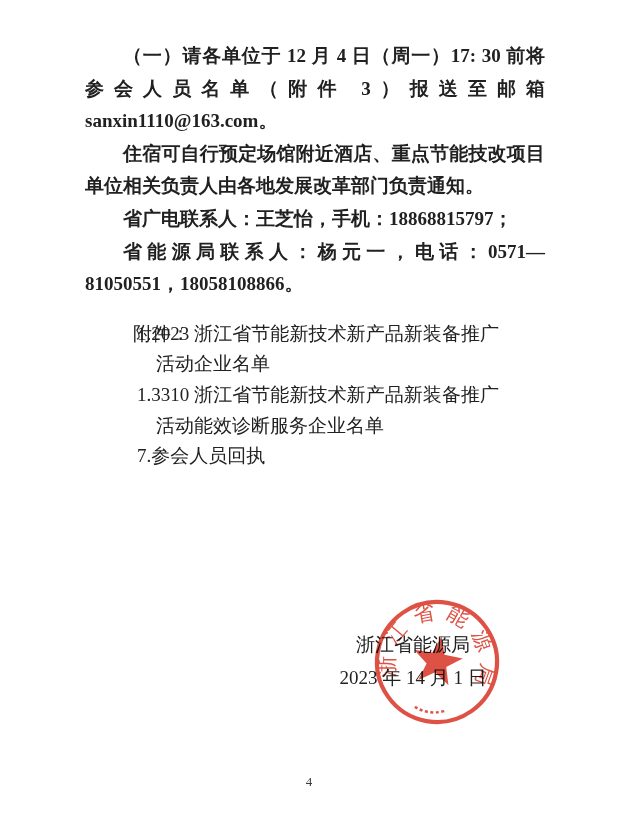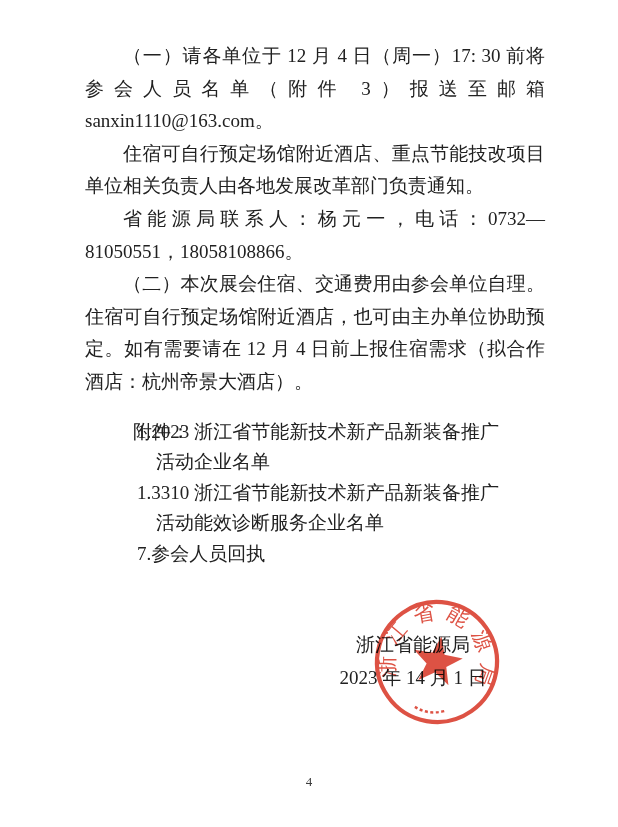--- a/index.html
+++ b/index.html
@@ -21,20 +21,21 @@
     left: 85px;
     top: 40px;
     width: 460px;
     font-size: 19px;
     line-height: 32.6px;
     text-align: justify;
   }
   .para {
     margin: 0;
     text-indent: 38px;
+    font-weight: bold;
   }
   .attachments {
     position: relative;
     margin-top: 18px;
     line-height: 30.6px;
   }
   .att-label {
     position: absolute;
     left: 48px;
     top: 0;
@@ -79,22 +80,22 @@
   }
 </style>
 </head>
 <body>
 
 <div class="page">
 
   <div class="body-text">
     <p class="para">（一）请各单位于 12 月 4 日（周一）17: 30 前将参会人员名单（附件 3）报送至邮箱 sanxin1110@163.com。</p>
     <p class="para">住宿可自行预定场馆附近酒店、重点节能技改项目单位相关负责人由各地发展改革部门负责通知。</p>
-    <p class="para">省能源局联系人：杨元一，电话：0732—81050551，18058108866。</p>
-    <p class="para">（二）本次展会住宿、交通费用由参会单位自理。住宿可自行预定场馆附近酒店，也可由主办单位协助预定。如有需要请在 12 月 4 日前上报住宿需求（拟合作酒店：杭州帝景大酒店）。</p>
+    <p class="para">省广电联系人：王芝怡，手机：18868815797；</p>
+    <p class="para">省能源局联系人：杨元一，电话：0571—81050551，18058108866。</p>
 
     <div class="attachments">
       <span class="att-label">附件：</span>
       <div class="att-items">
         <p class="att-item">1.2023 浙江省节能新技术新产品新装备推广活动企业名单</p>
         <p class="att-item">1.3310 浙江省节能新技术新产品新装备推广活动能效诊断服务企业名单</p>
         <p class="att-item">7.参会人员回执</p>
       </div>
     </div>
   </div>

